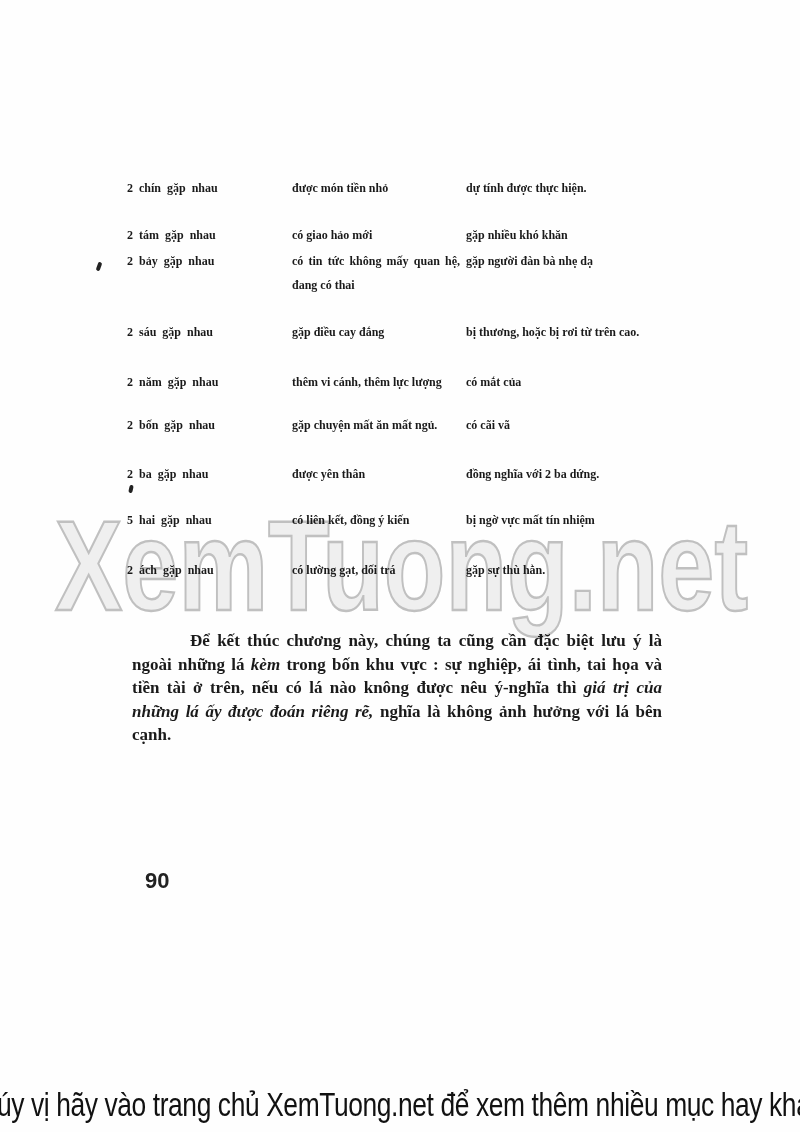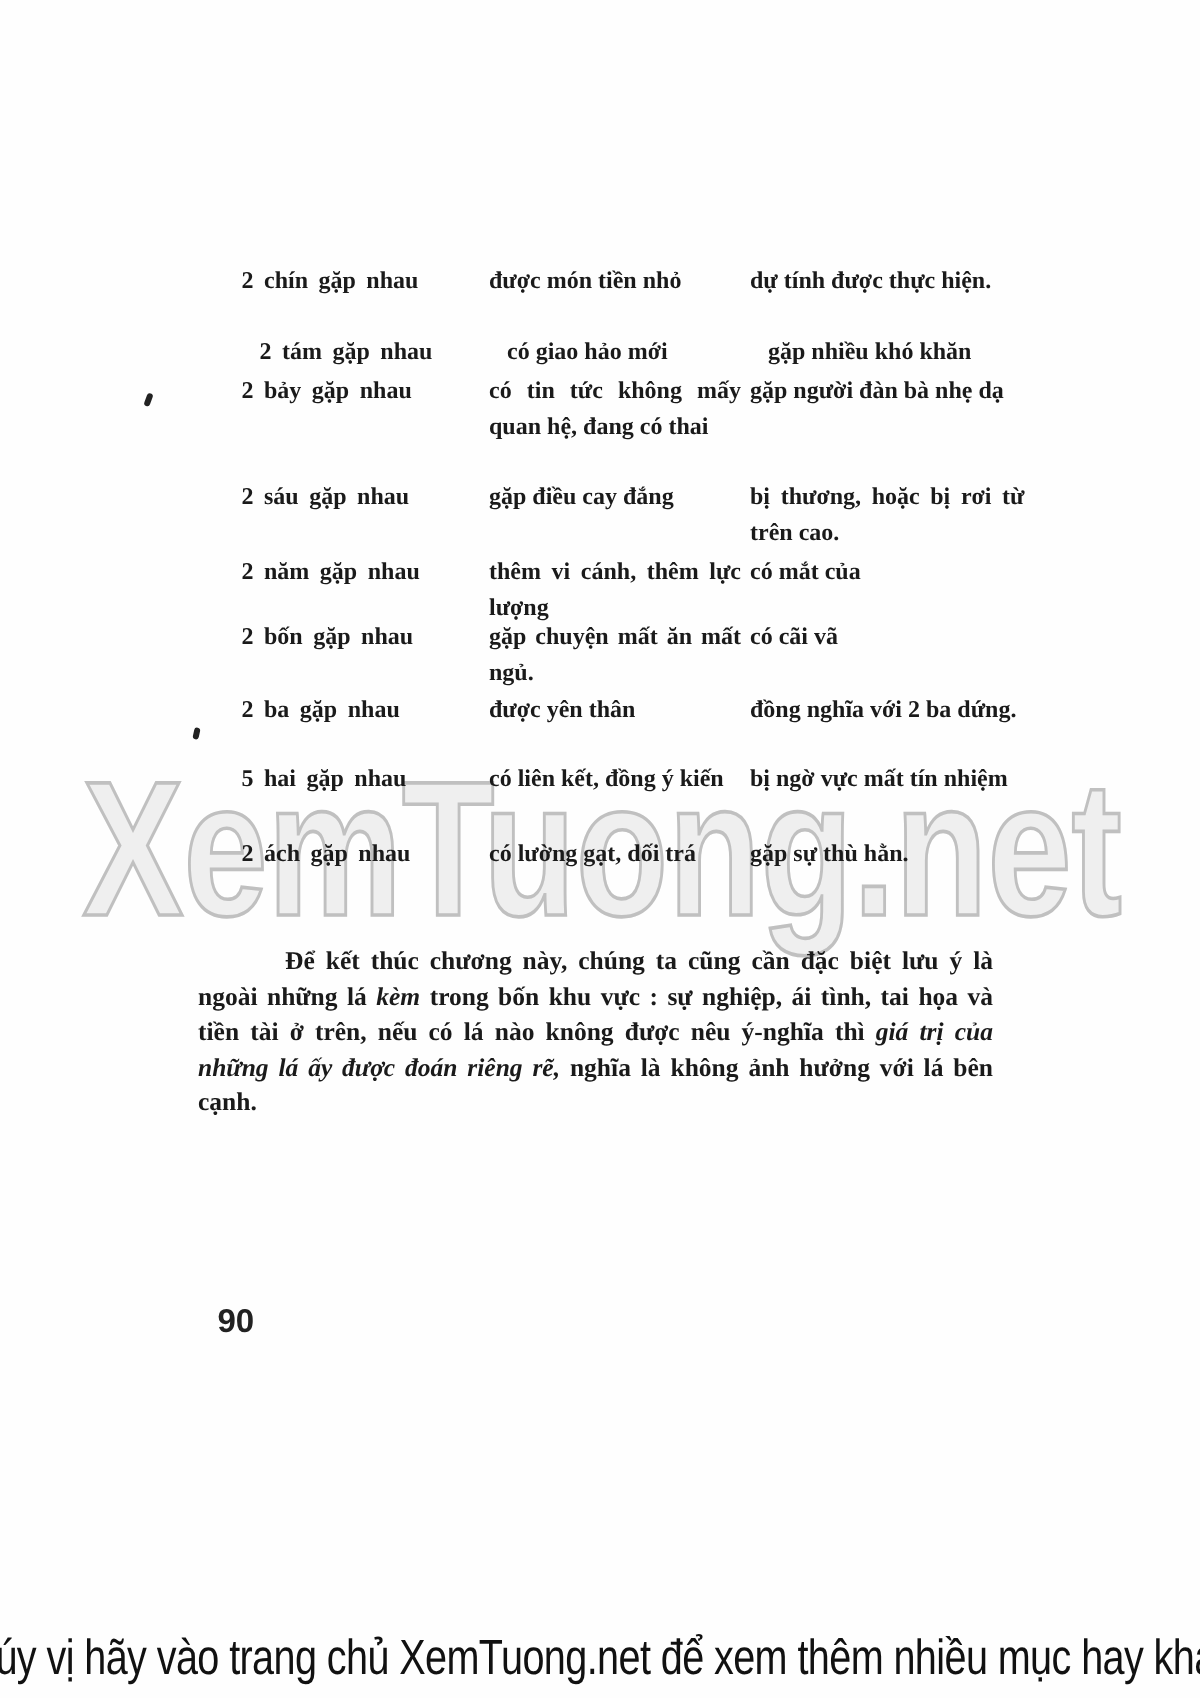--- a/index.html
+++ b/index.html
@@ -12,29 +12,29 @@
     color:#1a1a1a;
   }
   
   .watermark-wrap{
     position:absolute;left:0;top:470px;width:680px;height:180px;
     z-index:1;
   }
   
   .content{position:absolute;inset:0;z-index:2;}
   .trow{
-    position:absolute;left:161px;width:522px;
+    position:absolute;left:127px;width:522px;
     display:flex;
-    font-size:16px;line-height:24px;font-weight:600;
+    font-size:12px;line-height:24px;font-weight:600;
   }
   .trow .c1{width:165px;flex:0 0 165px;word-spacing:3px;}
   .trow .c2{width:174px;flex:0 0 174px;text-align:justify;padding-right:6px;box-sizing:border-box;}
   .trow .c3{flex:1;text-align:justify;}
   .trow:nth-of-type(1){top:176px;}
-  .trow:nth-of-type(2){top:223px;margin-left:12px;}
+  .trow:nth-of-type(2){top:223px;}
   .trow:nth-of-type(3){top:249px;}
   .trow:nth-of-type(4){top:320px;}
   .trow:nth-of-type(5){top:370px;}
   .trow:nth-of-type(6){top:413px;}
   .trow:nth-of-type(7){top:462px;justify-content:center;}
   .trow:nth-of-type(8){top:508px;}
   .trow:nth-of-type(9){top:558px;}
 
   .closing-paragraph{
     position:absolute;left:132px;top:612px;width:530px;

